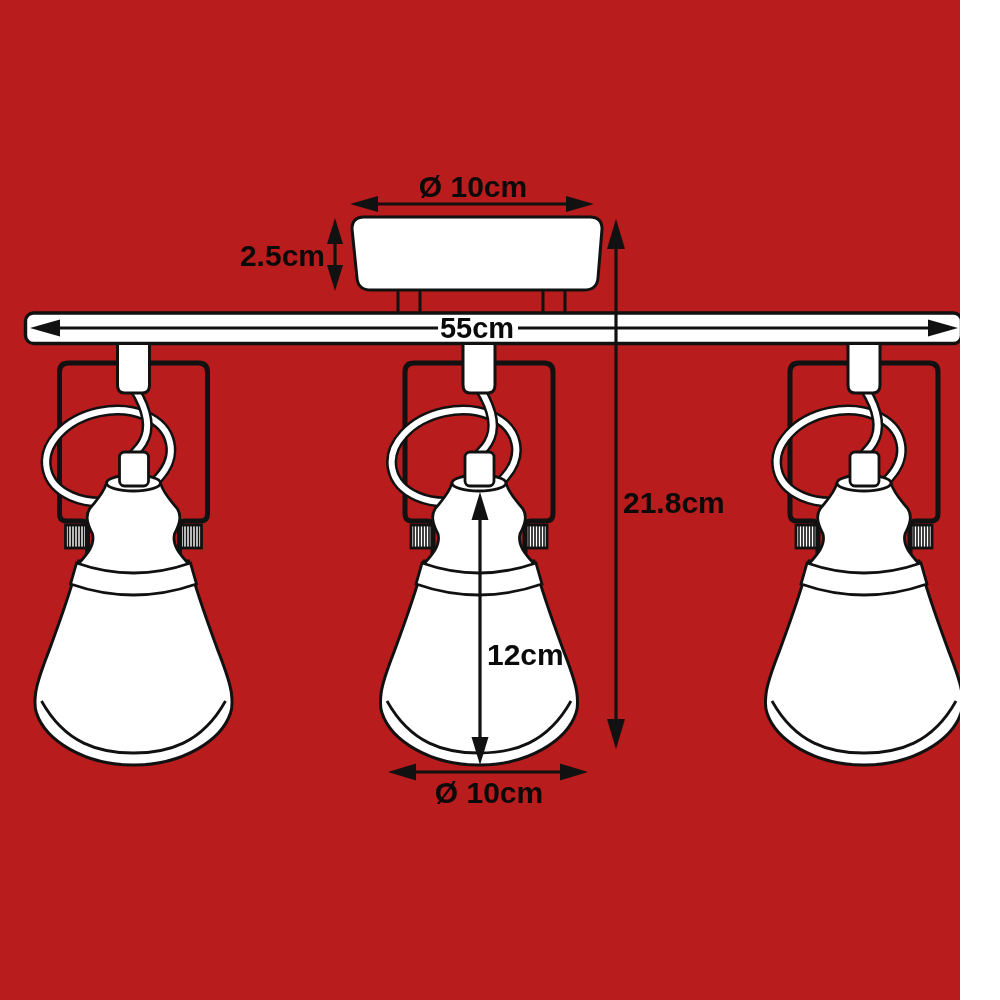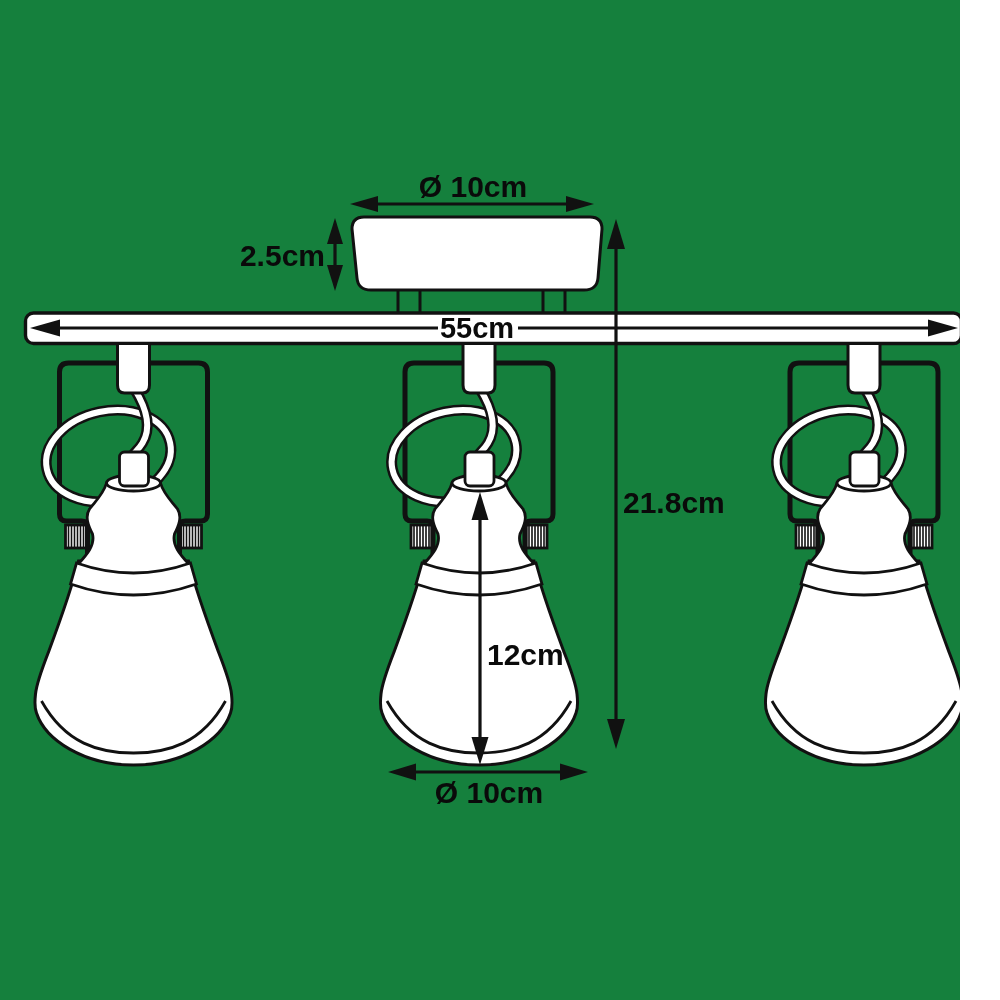--- a/index.html
+++ b/index.html
@@ -1,16 +1,16 @@
 <!DOCTYPE html>
 <html><head>
 <meta charset="utf-8">
 <style>
   html,body{margin:0;padding:0;background:#fff;}
-  .canvas{position:relative;width:960px;height:1000px;background:#15803d;overflow:hidden;}
+  .canvas{position:relative;width:960px;height:1000px;background:#b91c1c;overflow:hidden;}
   svg{display:block;}
   .ol{stroke:#111;fill:#fff;stroke-width:3;}
   .ln{stroke:#111;fill:none;stroke-width:3;}
   .bracket{stroke:#111;fill:none;stroke-width:5;stroke-linejoin:round;}
   .thin{stroke:#111;fill:#fff;stroke-width:2.8;}
   .thinln{stroke:#111;fill:none;stroke-width:2.8;}
   .tube-o{stroke:#111;fill:none;stroke-width:11;}
   .tube-i{stroke:#fff;fill:none;stroke-width:6;}
   .hatch{stroke:#111;fill:none;stroke-width:1.6;}
   .dim{stroke:#111;fill:none;stroke-width:3.2;}

